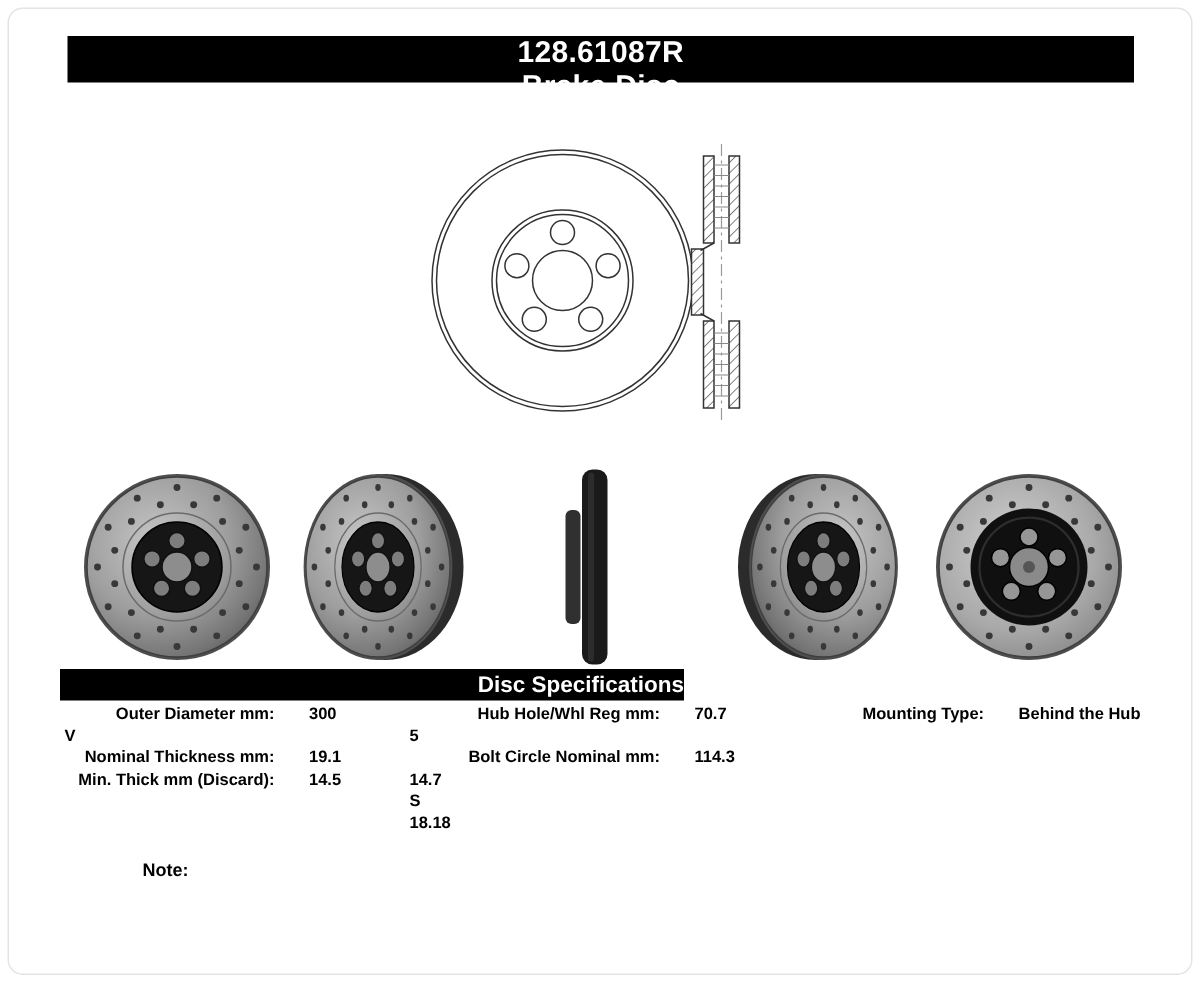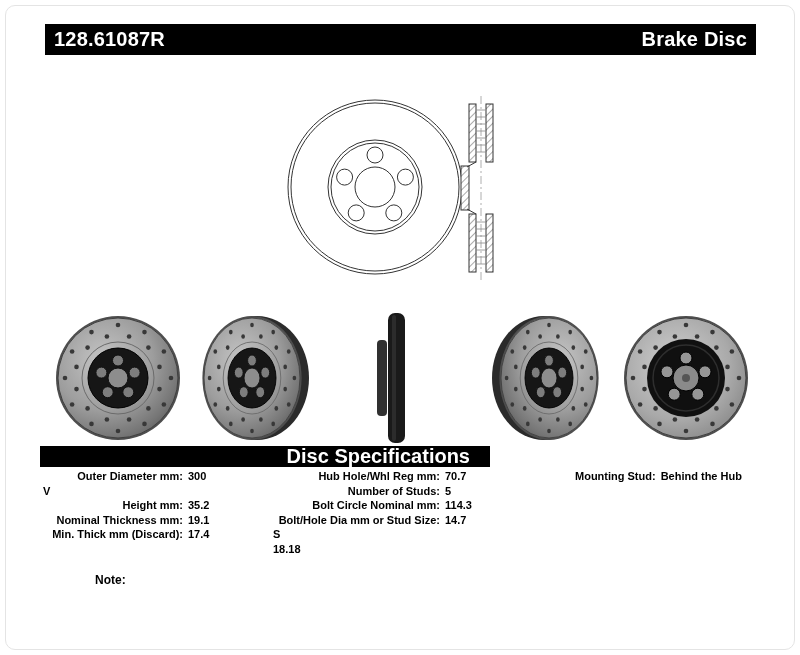--- a/index.html
+++ b/index.html
@@ -1,23 +1,23 @@
 <!DOCTYPE html>
 <html><head>
 <meta charset="utf-8">
 <style>
   html,body{margin:0;padding:0;background:#ffffff;}
   .page{position:relative;width:800px;height:655px;background:#ffffff;font-family:"Liberation Sans",sans-serif;overflow:hidden;}
   .frame{position:absolute;inset:5px;border:1px solid #e4e4e4;border-radius:10px;pointer-events:none;}
-  .header-bar{position:absolute;left:45px;right:44px;top:24px;height:31px;background:#000000;color:#ffffff;display:flex;align-items:center;justify-content:space-between;padding:0 9px;box-sizing:border-box;font-weight:bold;font-size:20px;letter-spacing:0.2px;}
+  .header-bar{position:absolute;left:45px;right:44px;top:24px;height:31px;background:#000000;color:#ffffff;display:flex;align-items:center;justify-content:space-between;padding:0 9px;box-sizing:border-box;font-weight:bold;font-size:20px;letter-spacing:0.2px;flex-direction:column;}
   .drawing{position:absolute;left:283px;top:92px;}
   .photo{position:absolute;}
-  .spec-bar{position:absolute;left:40px;top:446px;width:450px;height:21px;background:#000000;color:#ffffff;font-weight:bold;font-size:20px;display:flex;align-items:center;justify-content:flex-end;padding-right:20px;box-sizing:border-box;}
+  .spec-bar{position:absolute;left:40px;top:446px;width:416px;height:21px;background:#000000;color:#ffffff;font-weight:bold;font-size:15px;display:flex;align-items:center;justify-content:flex-end;padding-right:0;box-sizing:border-box;}
   .spec-col{position:absolute;font-size:11px;font-weight:bold;color:#000000;}
-  .spec-row{display:flex;line-height:14.5px;white-space:nowrap;}
+  .spec-row{display:flex;line-height:14.5px;white-space:nowrap;gap:18px;}
   .spec-label{text-align:right;}
   .spec-value{margin-left:5px;text-align:right;}
   .col-left{left:38px;top:469px;}
   .col-left .spec-label{width:145px;}
   .col-mid{left:268px;top:469px;}
   .col-mid .spec-label{width:172px;}
   .col-right{left:575px;top:469px;}
   .note{position:absolute;left:95px;top:573px;font-size:12px;font-weight:bold;color:#000000;text-align:center;}
 </style>
 </head>
@@ -193,59 +193,53 @@
 
   <div class="spec-col col-left">
     <div class="spec-row">
       <span class="spec-label">Outer Diameter mm:</span>
       <span class="spec-value">300</span>
     </div>
     <div class="spec-row">
       <span class="spec-value">V</span>
     </div>
     <div class="spec-row">
-      <span class="spec-label">Height mm:</span>
-      <span class="spec-value">35.2</span>
-    </div>
-    <div class="spec-row">
       <span class="spec-label">Nominal Thickness mm:</span>
       <span class="spec-value">19.1</span>
     </div>
     <div class="spec-row">
       <span class="spec-label">Min. Thick mm (Discard):</span>
-      <span class="spec-value">17.4</span>
+      <span class="spec-value">14.5</span>
     </div>
   </div>
 
   <div class="spec-col col-mid">
     <div class="spec-row">
       <span class="spec-label">Hub Hole/Whl Reg mm:</span>
       <span class="spec-value">70.7</span>
     </div>
     <div class="spec-row">
-      <span class="spec-label">Number of Studs:</span>
       <span class="spec-value">5</span>
     </div>
     <div class="spec-row">
       <span class="spec-label">Bolt Circle Nominal mm:</span>
       <span class="spec-value">114.3</span>
     </div>
     <div class="spec-row">
-      <span class="spec-label">Bolt/Hole Dia mm or Stud Size:</span>
       <span class="spec-value">14.7</span>
     </div>
     <div class="spec-row">
       <span class="spec-value">S</span>
     </div>
     <div class="spec-row">
       <span class="spec-value">18.18</span>
     </div>
   </div>
 
   <div class="spec-col col-right">
     <div class="spec-row">
-      <span class="spec-label">Mounting Stud:</span>
+      <span class="spec-label">Mounting Type:</span>
       <span class="spec-value">Behind the Hub</span>
     </div>
   </div>
 
   <div class="note">Note:</div>
 </div>
 
 </body></html>

